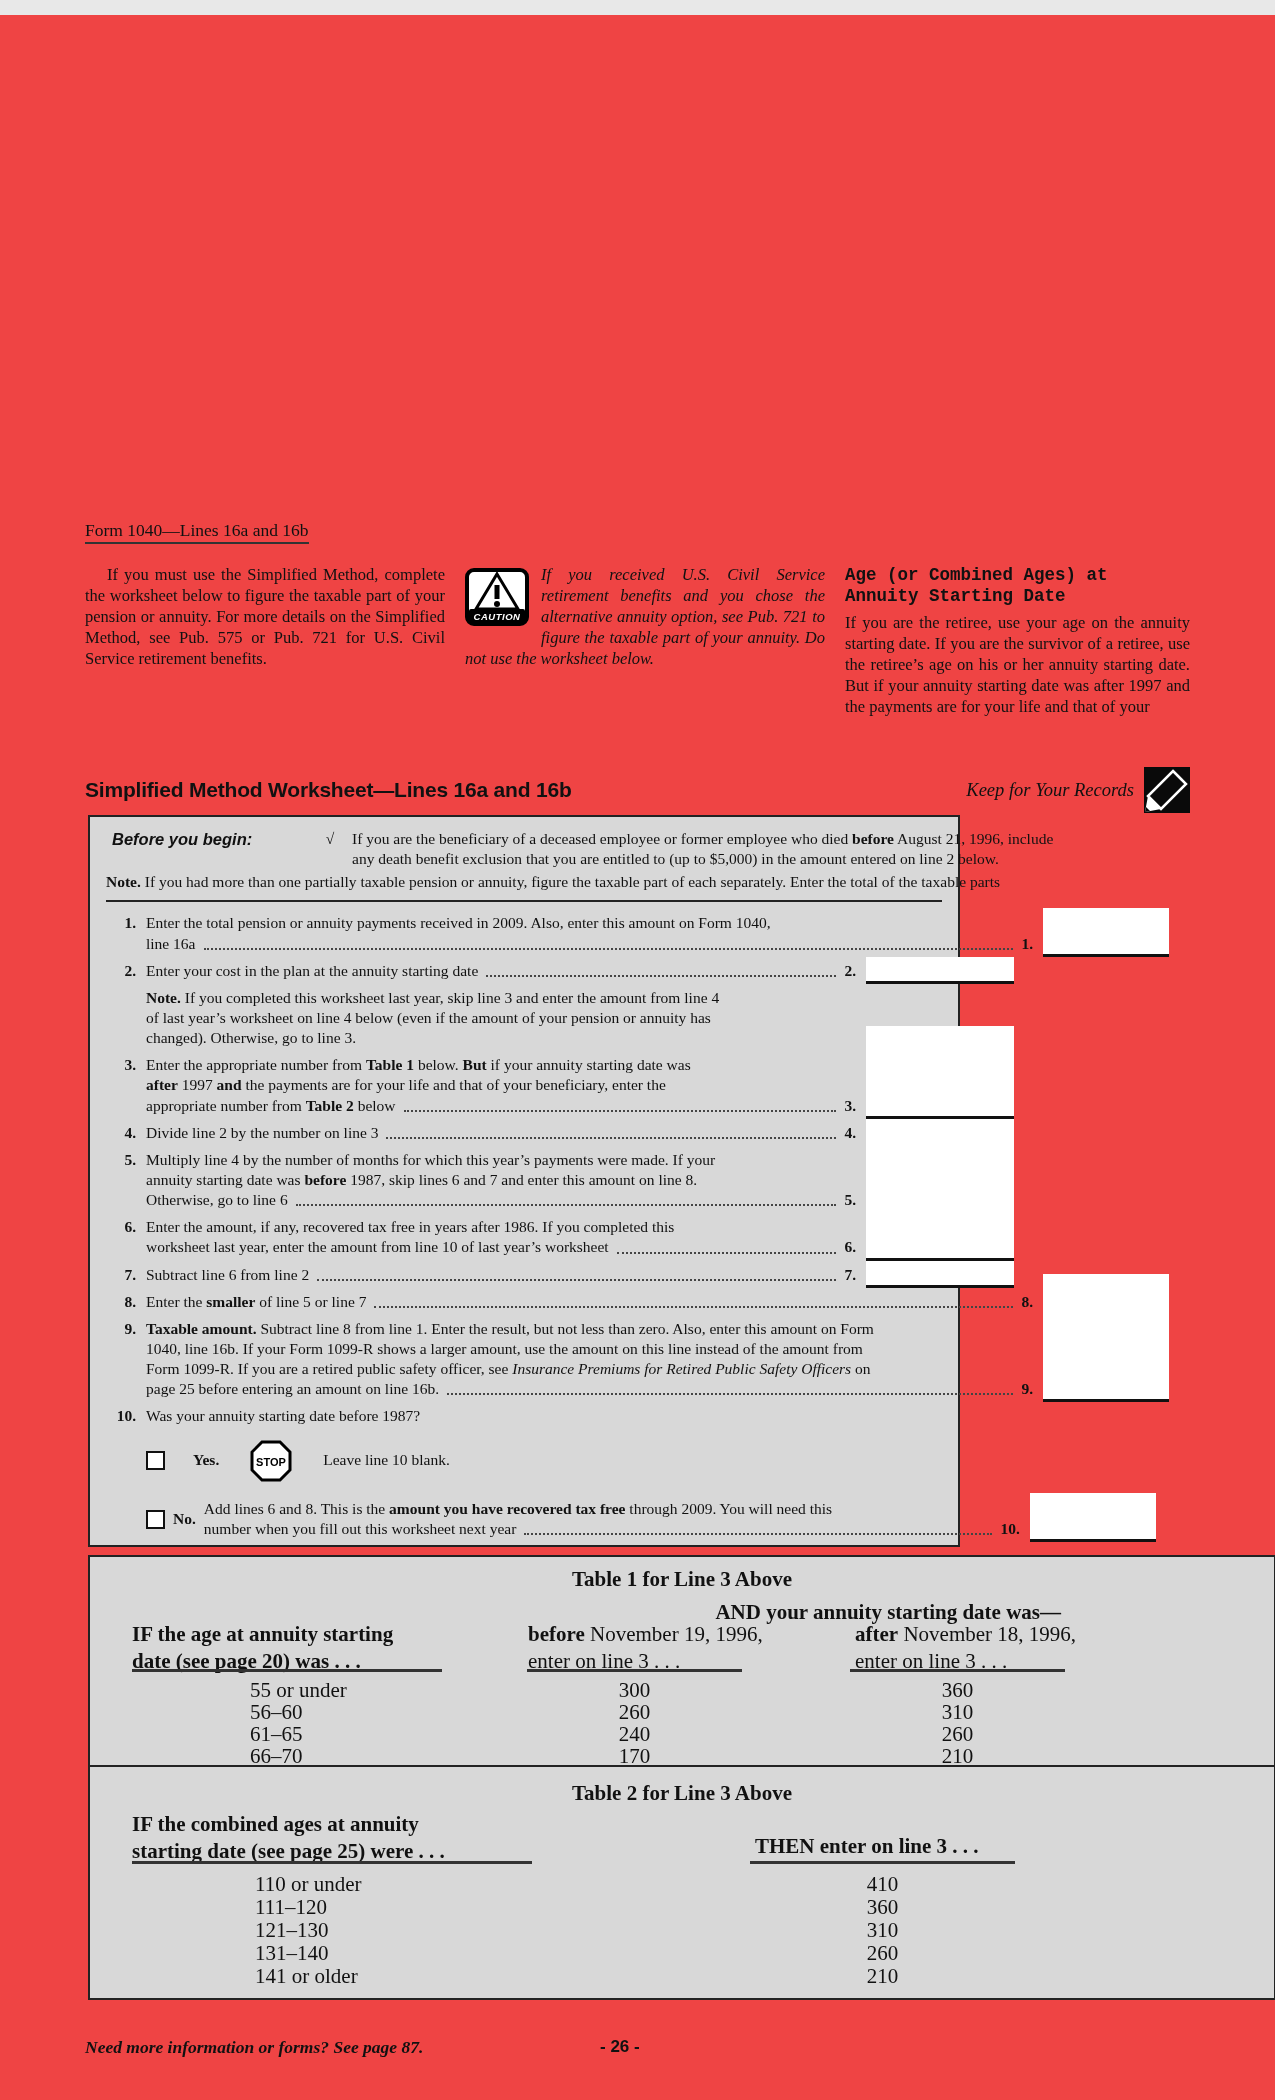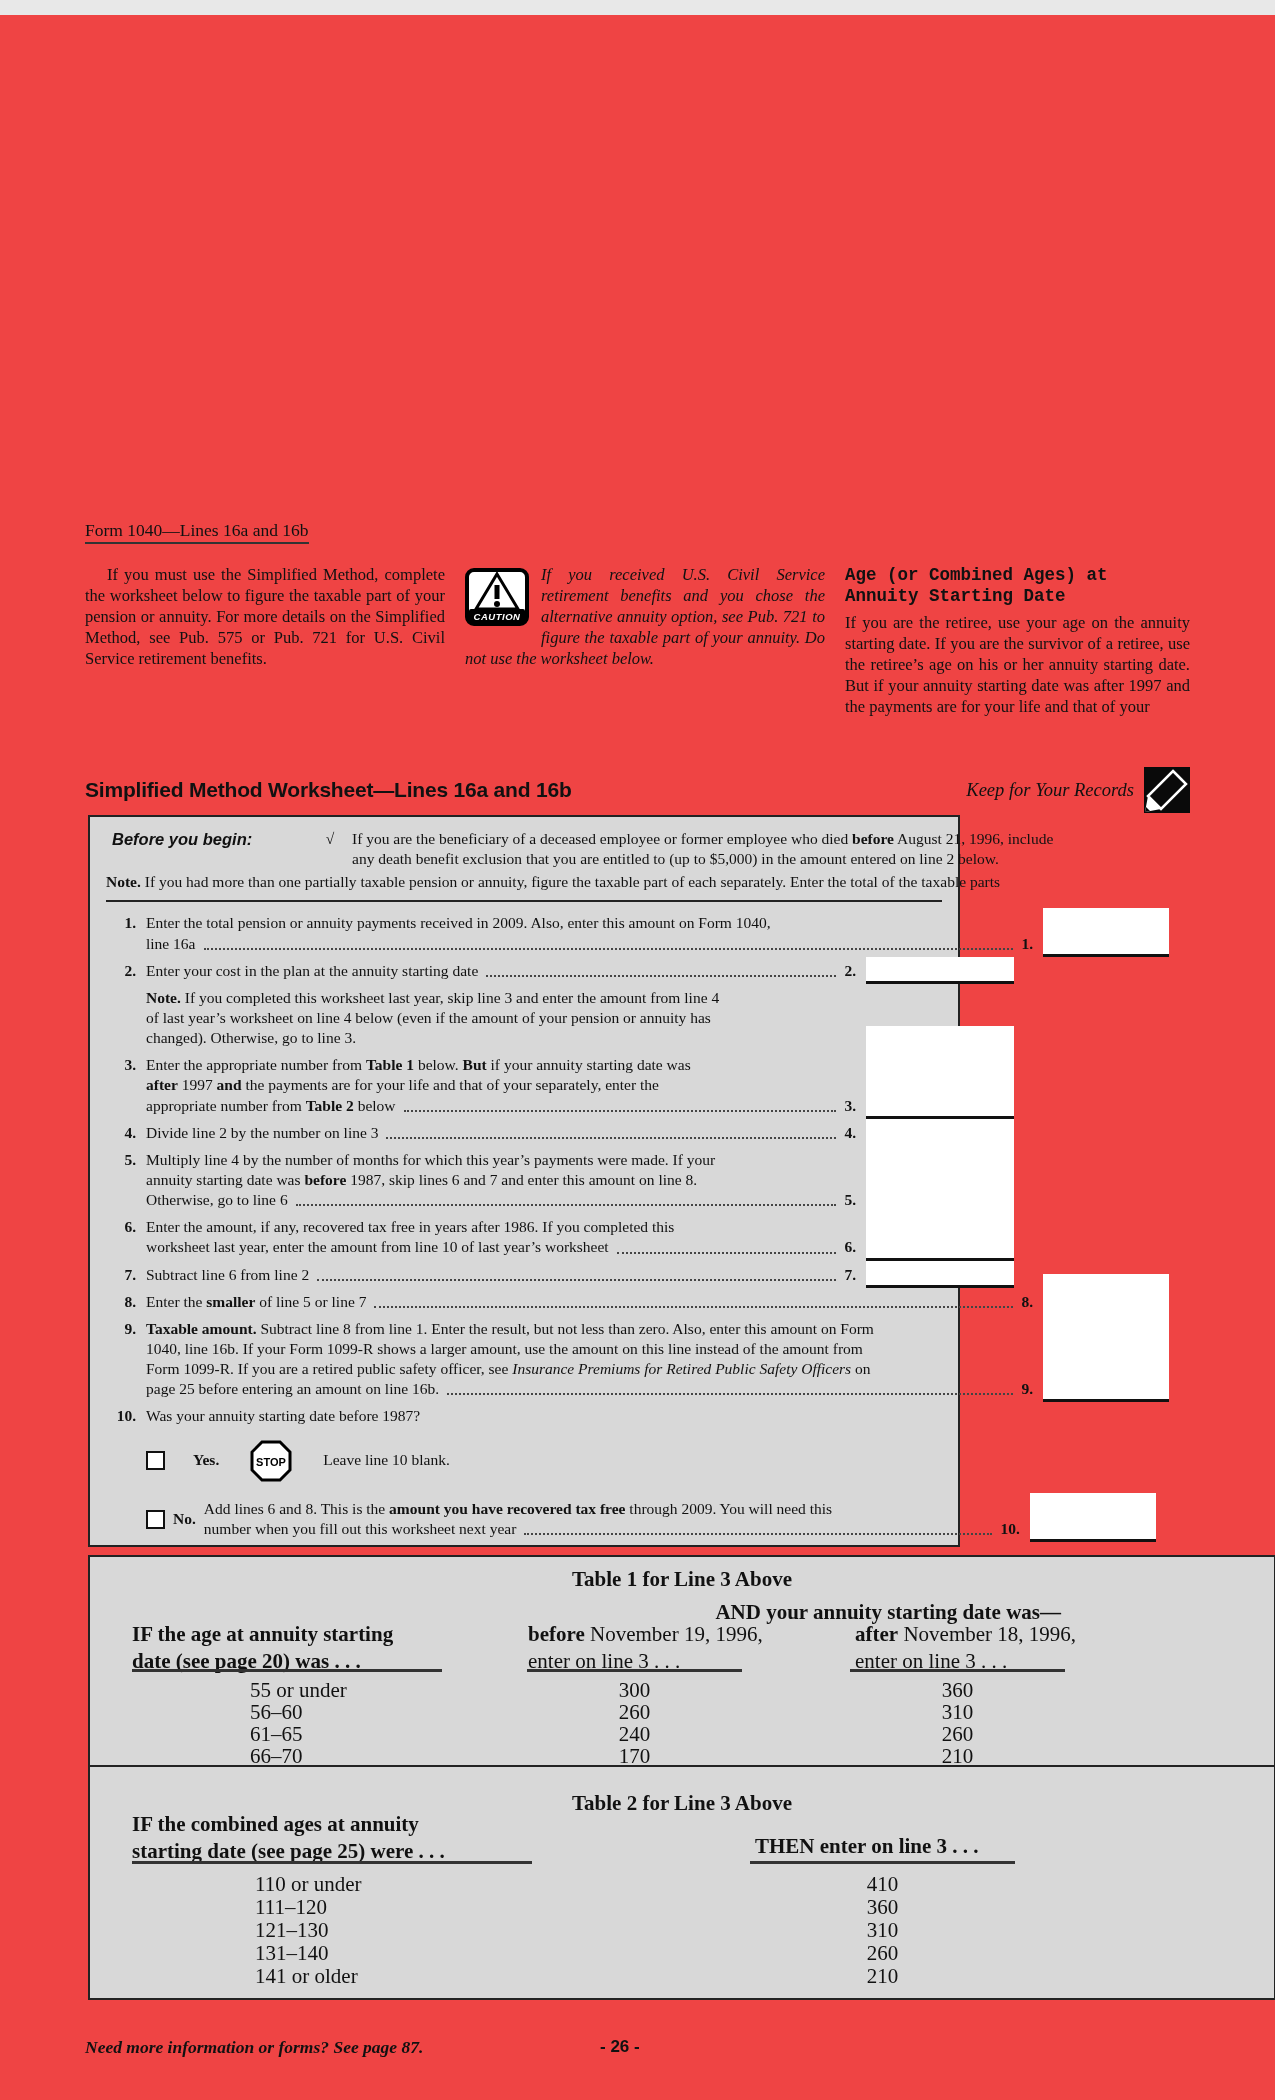--- a/index.html
+++ b/index.html
@@ -173,21 +173,21 @@
           <div class="lrow"><span class="b">Note.</span><span> If you completed this worksheet last year, skip line 3 and enter the amount from line 4</span></div>
           <div class="lrow"><span>of last year’s worksheet on line 4 below (even if the amount of your pension or annuity has</span></div>
           <div class="lrow"><span>changed). Otherwise, go to line 3.</span></div>
         </div>
       </div>
 
       <div class="wline mid">
         <div class="lnum">3.</div>
         <div class="lbody">
           <div class="lrow"><span>Enter the appropriate number from </span><span class="b">Table 1</span><span> below. </span><span class="b">But</span><span> if your annuity starting date was</span></div>
-          <div class="lrow"><span class="b">after</span><span> 1997 </span><span class="b">and</span><span> the payments are for your life and that of your separately, enter the</span></div>
+          <div class="lrow"><span class="b">after</span><span> 1997 </span><span class="b">and</span><span> the payments are for your life and that of your beneficiary, enter the</span></div>
           <div class="lastrow">
             <span><span>appropriate number from </span><span class="b">Table 2</span><span> below</span></span>
             <span class="dots"></span>
             <span class="lref">3.</span>
             <span class="entry-anchor">
                 <span class="entry-box" style="height:90px"></span>
               </span>
           </div>
         </div>
       </div>
@@ -352,21 +352,21 @@
     <div class="tpos" style="left:160px; top:186px">66–70</div>
     <div class="tpos t-center" style="left:437px; top:186px; width:215px">170</div>
     <div class="tpos t-center" style="left:760px; top:186px; width:215px">210</div>
 
     <div class="tpos" style="left:160px; top:208px">71 or older</div>
     <div class="tpos t-center" style="left:437px; top:208px; width:215px">120</div>
     <div class="tpos t-center" style="left:760px; top:208px; width:215px">160</div>
   </div>
 
   <div class="tbox tbox2">
-    <div class="t-title" style="top:24px">Table 2 for Line 3 Above</div>
+    <div class="t-title" style="top:14px">Table 2 for Line 3 Above</div>
     <div class="tpos b" style="left:42px; top:44px">
       <div>IF the combined ages at annuity</div>
       <div>starting date (see page 25) were . . .</div>
     </div>
     <div class="tpos b" style="left:665px; top:66px">THEN enter on line 3 . . .</div>
     <div class="t-rule" style="left:42px; top:94px; width:400px"></div>
     <div class="t-rule" style="left:660px; top:94px; width:265px"></div>
 
     <div class="tpos" style="left:165px; top:104px">110 or under</div>
     <div class="tpos t-center" style="left:660px; top:104px; width:265px">410</div>

